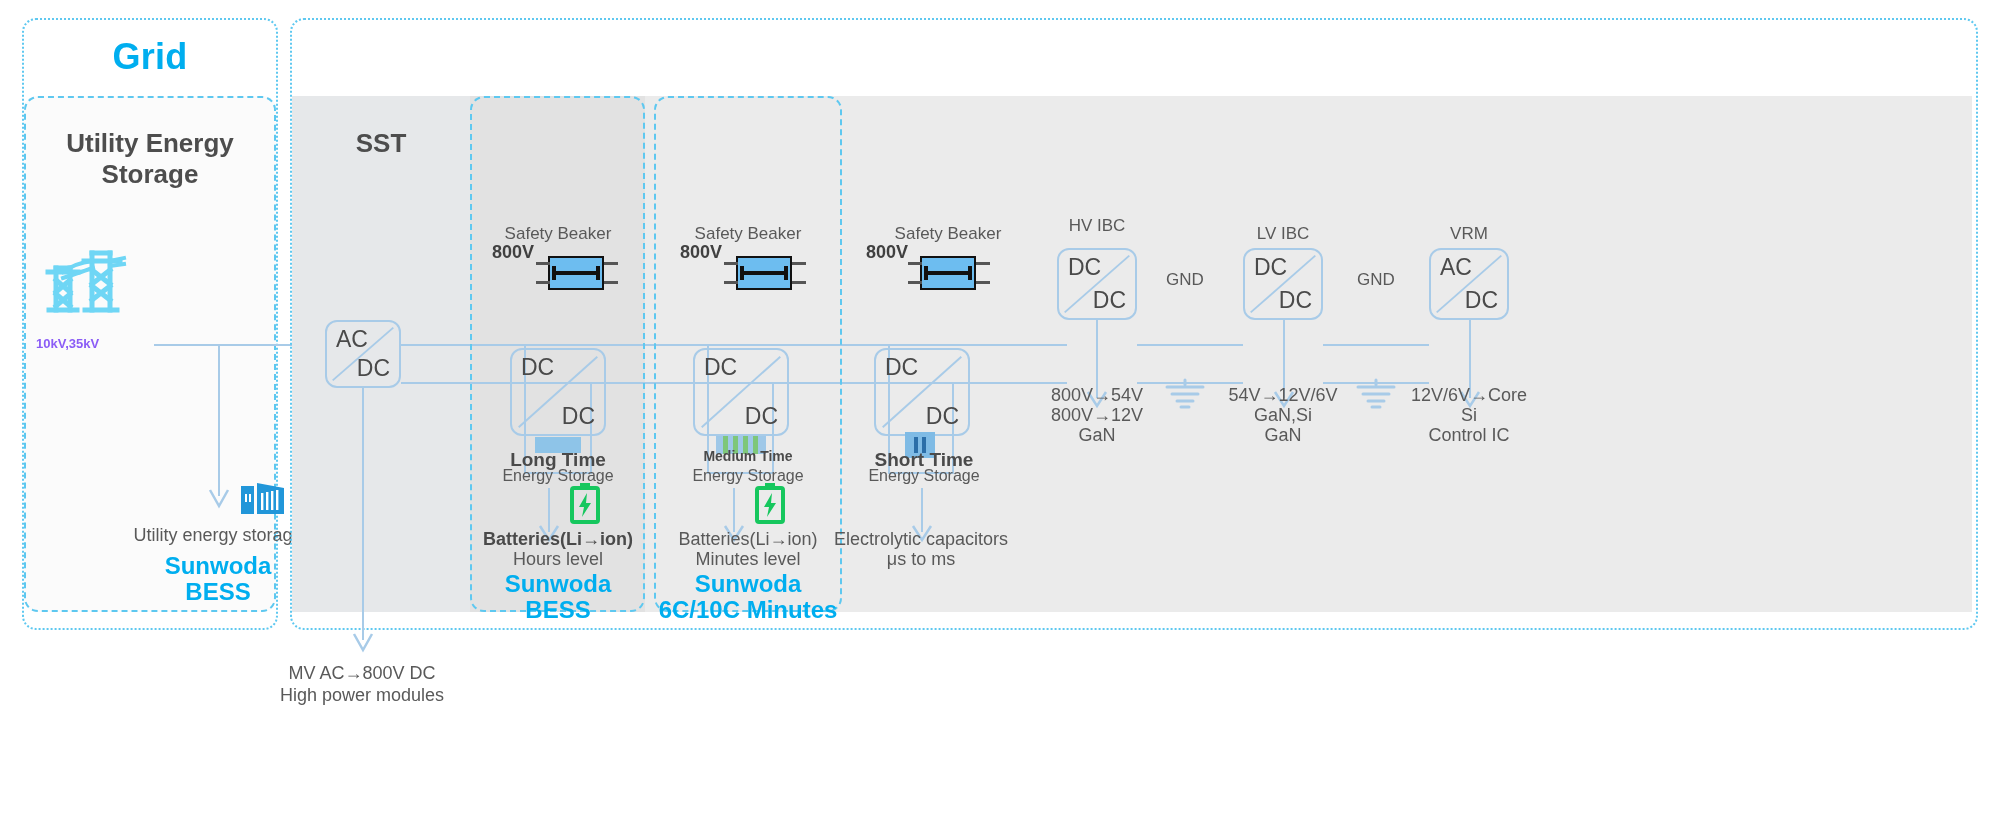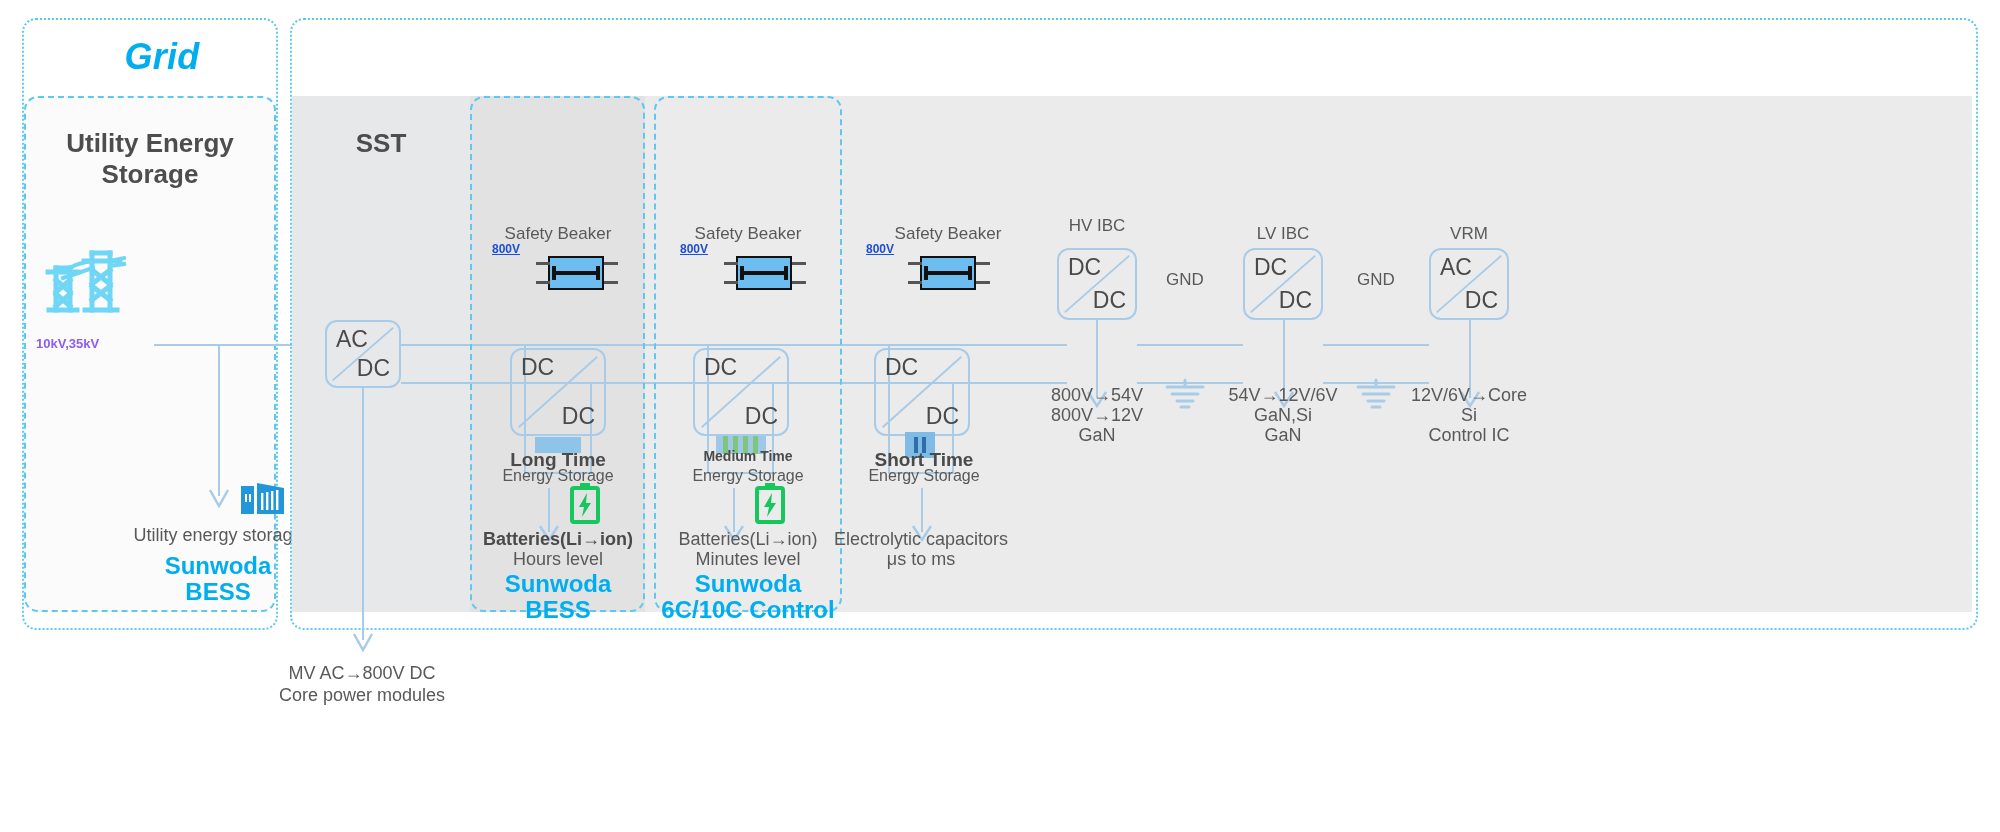--- a/index.html
+++ b/index.html
@@ -25,21 +25,21 @@
   .conv{position:absolute;border:2px solid #a8cbe8;border-radius:12px;box-sizing:border-box;background:transparent;}
   .conv .slash{position:absolute;left:0;top:0;width:100%;height:100%;}
   .conv .t1{position:absolute;left:9px;top:4px;font-size:23px;color:#4a4a4a;}
   .conv .t2{position:absolute;right:9px;bottom:4px;font-size:23px;color:#4a4a4a;}
 
   
   .lab{position:absolute;color:#595959;font-size:17px;text-align:center;line-height:1.28;white-space:nowrap;}
   .lab-b{font-weight:bold;color:#4a4a4a;}
   .lab-head{position:absolute;color:#595959;font-size:17px;text-align:center;white-space:nowrap;}
   .lab-blue{position:absolute;color:#00AEEF;font-weight:bold;font-size:24px;text-align:center;line-height:1.18;white-space:nowrap;}
-  .lab-800{position:absolute;color:#1d4ed8;font-weight:bold;font-size:12px;white-space:nowrap;text-decoration:underline;}
+  .lab-800{position:absolute;color:#404040;font-weight:bold;font-size:18px;white-space:nowrap;}
   .lab-kv{position:absolute;color:#8b5cf6;font-weight:bold;font-size:13px;white-space:nowrap;}
 
   
   .breaker{position:absolute;width:56px;height:34px;background:#6dbdf0;border:2px solid #111;box-sizing:border-box;}
   .breaker .bar{position:absolute;left:4px;right:4px;top:50%;height:4px;margin-top:-2px;background:#111;}
   .breaker .cap{position:absolute;width:4px;height:14px;background:#111;top:50%;margin-top:-7px;}
   .breaker .capL{left:2px;}
   .breaker .capR{right:2px;}
   .brk-stub{position:absolute;height:3px;width:14px;background:#555;}
 
@@ -51,21 +51,21 @@
   .el-cap i{position:absolute;top:5px;width:4px;height:16px;background:#2b6ea8;}
 
   svg{display:block;overflow:visible;}
 </style>
 </head>
 <body>
 
 <div id="stage">
 
   <div class="sect" style="left:22px;top:18px;width:256px;height:612px;"></div>
-  <div class="sect-title" style="left:34px;top:36px;width:256px;font-style:italic;">Grid</div>
+  <div class="sect-title" style="left:22px;top:36px;width:256px;">Grid</div>
 
   <div class="card-dashed" style="left:24px;top:96px;width:252px;height:516px;background:#fbfbfb;"></div>
   <div class="panel-title" style="left:24px;top:128px;width:252px;">Utility Energy Storage</div>
 
   <div style="position:absolute;left:36px;top:248px;width:100px;height:80px;">
     <svg width="100" height="80" viewBox="0 0 100 80">
       <g stroke="#6fd6f5" stroke-width="5" fill="none" stroke-linecap="square">
 
         <path d="M20 20 L20 62 M34 20 L34 62"></path>
         <path d="M13 62 L41 62"></path>
@@ -130,21 +130,21 @@
     <span class="t1">AC</span>
     <span class="t2">DC</span>
   </div>
   <div class="wire-v" style="left:362px;top:388px;height:252px;"></div>
   <div style="position:absolute;left:350px;top:632px;width:26px;height:22px;">
     <svg width="26" height="22" viewBox="0 0 26 22">
         <path d="M4 2 L13 18 L22 2" fill="none" stroke="#a8cbe8" stroke-width="2.5"></path>
       </svg>
   </div>
   <div class="lab" style="left:252px;top:662px;width:220px;font-size:18px;">MV AC→800V DC</div>
-  <div class="lab" style="left:252px;top:684px;width:220px;font-size:18px;">Core power modules</div>
+  <div class="lab" style="left:252px;top:684px;width:220px;font-size:18px;">High power modules</div>
 
   <div class="wire-h" style="left:401px;top:344px;width:666px;"></div>
   <div class="wire-h" style="left:401px;top:382px;width:666px;"></div>
 
   <div class="card-dashed" style="left:470px;top:96px;width:175px;height:516px;"></div>
 
   <div class="lab-head" style="left:472px;top:224px;width:172px;">Safety Beaker</div>
   <div class="lab-800" style="left:492px;top:242px;">800V</div>
   <div class="breaker" style="left:548px;top:256px;">
     <div class="bar"></div>
@@ -239,21 +239,21 @@
   <div style="position:absolute;left:753px;top:482px;width:34px;height:42px;">
     <svg width="34" height="42" viewBox="0 0 34 42">
       <rect x="12" y="1" width="10" height="5" fill="#16c75e"></rect>
       <rect x="4" y="6" width="26" height="34" rx="2" fill="none" stroke="#16c75e" stroke-width="4"></rect>
       <path d="M19 11 L11 25 L16 25 L14 35 L23 21 L18 21 Z" fill="#16c75e"></path>
     </svg>
   </div>
   <div class="lab" style="left:654px;top:528px;width:188px;font-size:18px;">Batteries(Li→ion)</div>
   <div class="lab" style="left:654px;top:548px;width:188px;font-size:18px;">Minutes level</div>
   <div class="lab-blue" style="left:654px;top:570px;width:188px;">Sunwoda</div>
-  <div class="lab-blue" style="left:654px;top:596px;width:188px;">6C/10C Control</div>
+  <div class="lab-blue" style="left:654px;top:596px;width:188px;">6C/10C Minutes</div>
 
   <div class="lab-head" style="left:856px;top:224px;width:184px;">Safety Beaker</div>
   <div class="lab-800" style="left:866px;top:242px;">800V</div>
   <div class="breaker" style="left:920px;top:256px;">
     <div class="bar"></div>
       <div class="cap capL"></div>
       <div class="cap capR"></div>
   </div>
   <div class="brk-stub" style="left:908px;top:262px;"></div>
   <div class="brk-stub" style="left:976px;top:262px;"></div>

